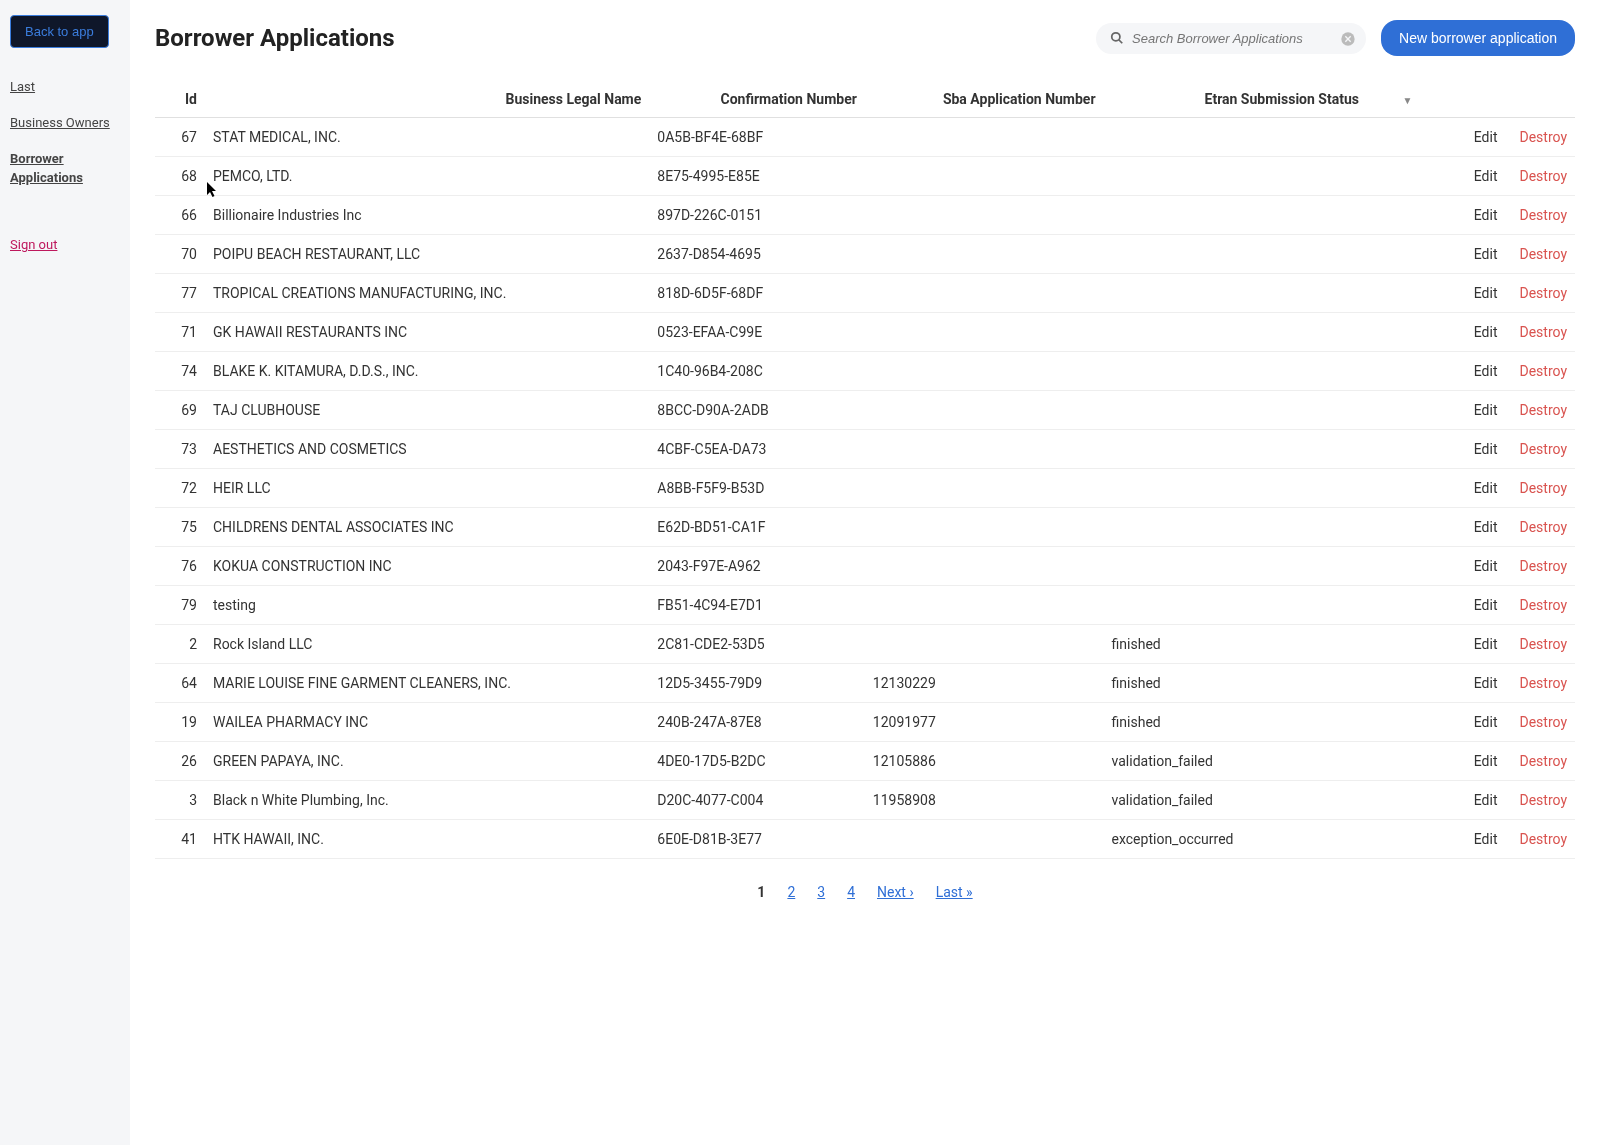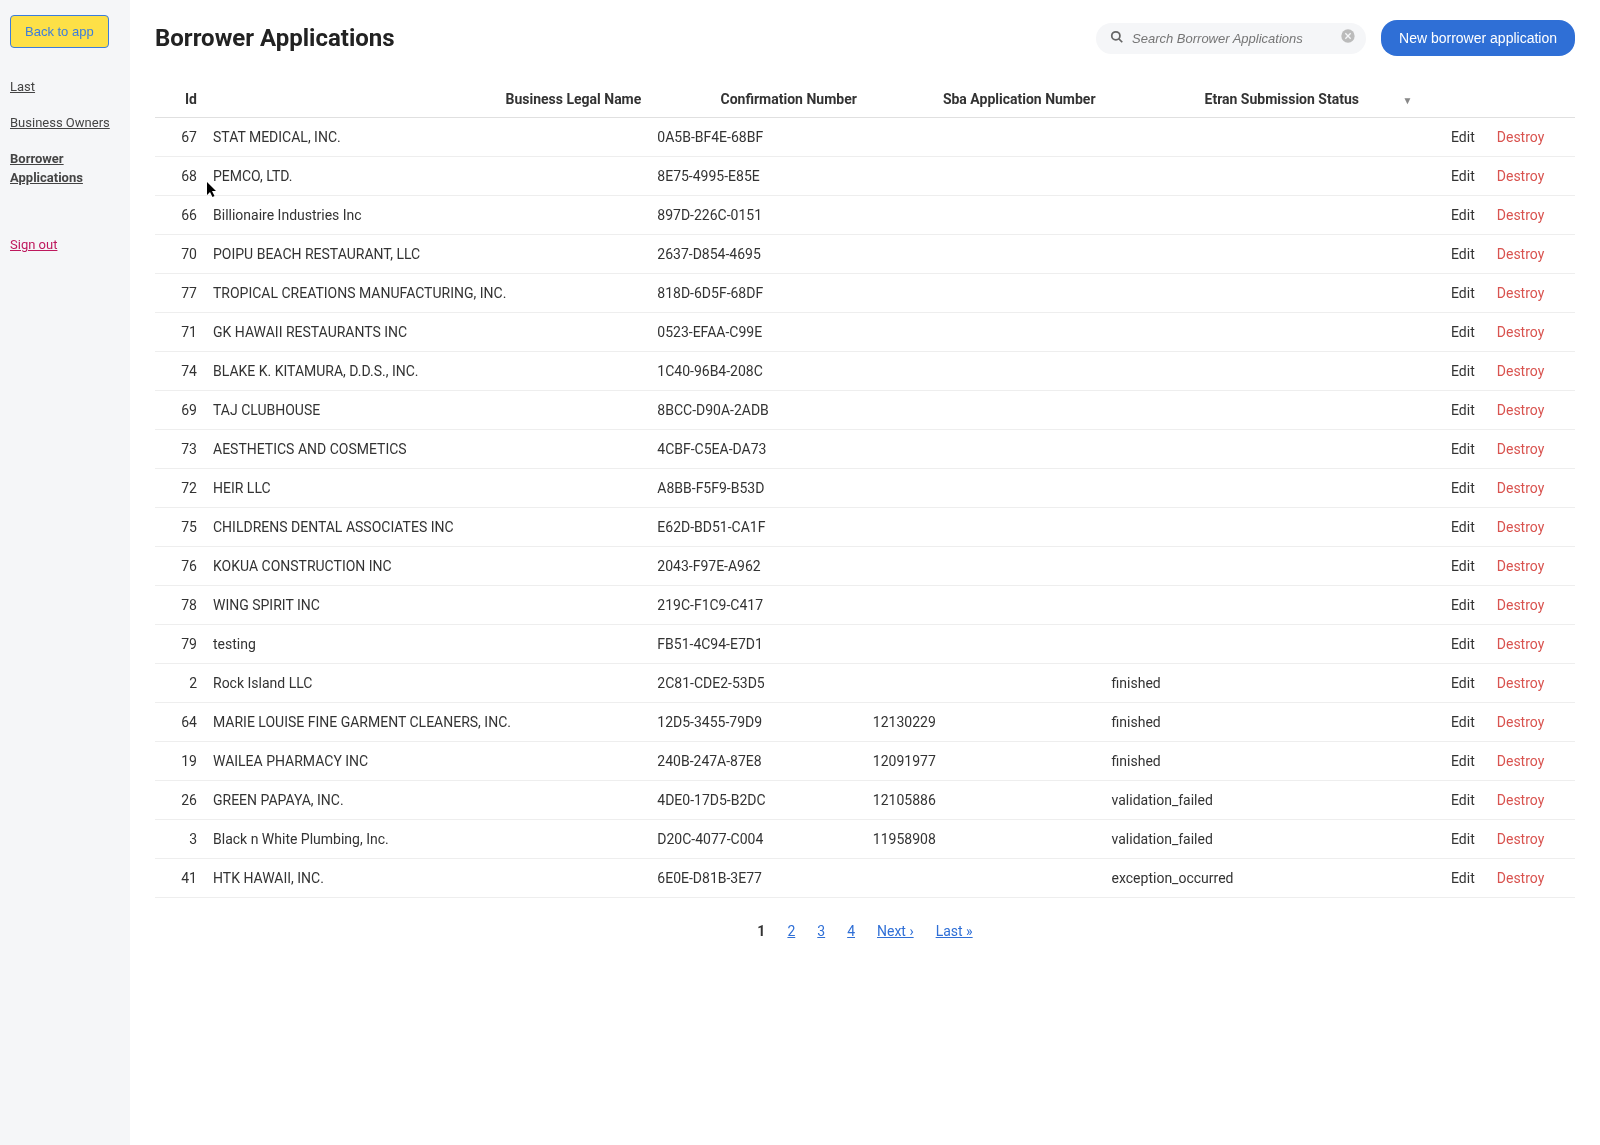--- a/index.html
+++ b/index.html
@@ -16,21 +16,21 @@
       min-height: 100vh;
     }
     .sidebar {
       width: 130px;
       background: #f5f6f8;
       padding: 15px 10px;
       flex-shrink: 0;
     }
     .back-button {
       border: 1.5px solid #3b7ddd;
-      background: #fde047;
+      background: #0f172a;
       color: #3b7ddd;
       padding: 8px 14px;
       border-radius: 4px;
       font-size: 13px;
       cursor: pointer;
       font-weight: 500;
       margin-bottom: 30px;
       display: inline-block;
     }
     .nav-links {
@@ -79,21 +79,20 @@
       align-items: center;
       gap: 15px;
     }
     .search-wrap {
       position: relative;
       background: #f5f6f8;
       border-radius: 30px;
       padding: 8px 36px 8px 36px;
       width: 270px;
       display: flex;
-      align-items: center;
     }
     .search-icon {
       position: absolute;
       left: 14px;
       color: #666;
       font-size: 13px;
     }
     .clear-icon {
       position: absolute;
       right: 10px;
@@ -137,21 +136,21 @@
       border-bottom: 1px solid #eee;
       font-size: 14px;
       color: #333;
       vertical-align: middle;
     }
     .col-id {
       text-align: right;
       width: 50px;
     }
     .col-actions {
-      text-align: center;
+      text-align: right;
       white-space: nowrap;
     }
     .edit-link {
       color: #333;
       cursor: pointer;
       margin-right: 22px;
     }
     .destroy-link {
       color: #d9534f;
       cursor: pointer;
@@ -328,28 +327,20 @@
         </tr>
         <tr>
           <td class="col-id">76</td>
           <td>KOKUA CONSTRUCTION INC</td>
           <td>2043-F97E-A962</td>
           <td></td>
           <td></td>
           <td class="col-actions"><span class="edit-link">Edit</span><span class="destroy-link">Destroy</span></td>
         </tr>
         <tr>
-          <td class="col-id">78</td>
-          <td>WING SPIRIT INC</td>
-          <td>219C-F1C9-C417</td>
-          <td></td>
-          <td></td>
-          <td class="col-actions"><span class="edit-link">Edit</span><span class="destroy-link">Destroy</span></td>
-        </tr>
-        <tr>
           <td class="col-id">79</td>
           <td>testing</td>
           <td>FB51-4C94-E7D1</td>
           <td></td>
           <td></td>
           <td class="col-actions"><span class="edit-link">Edit</span><span class="destroy-link">Destroy</span></td>
         </tr>
         <tr>
           <td class="col-id">2</td>
           <td>Rock Island LLC</td>

